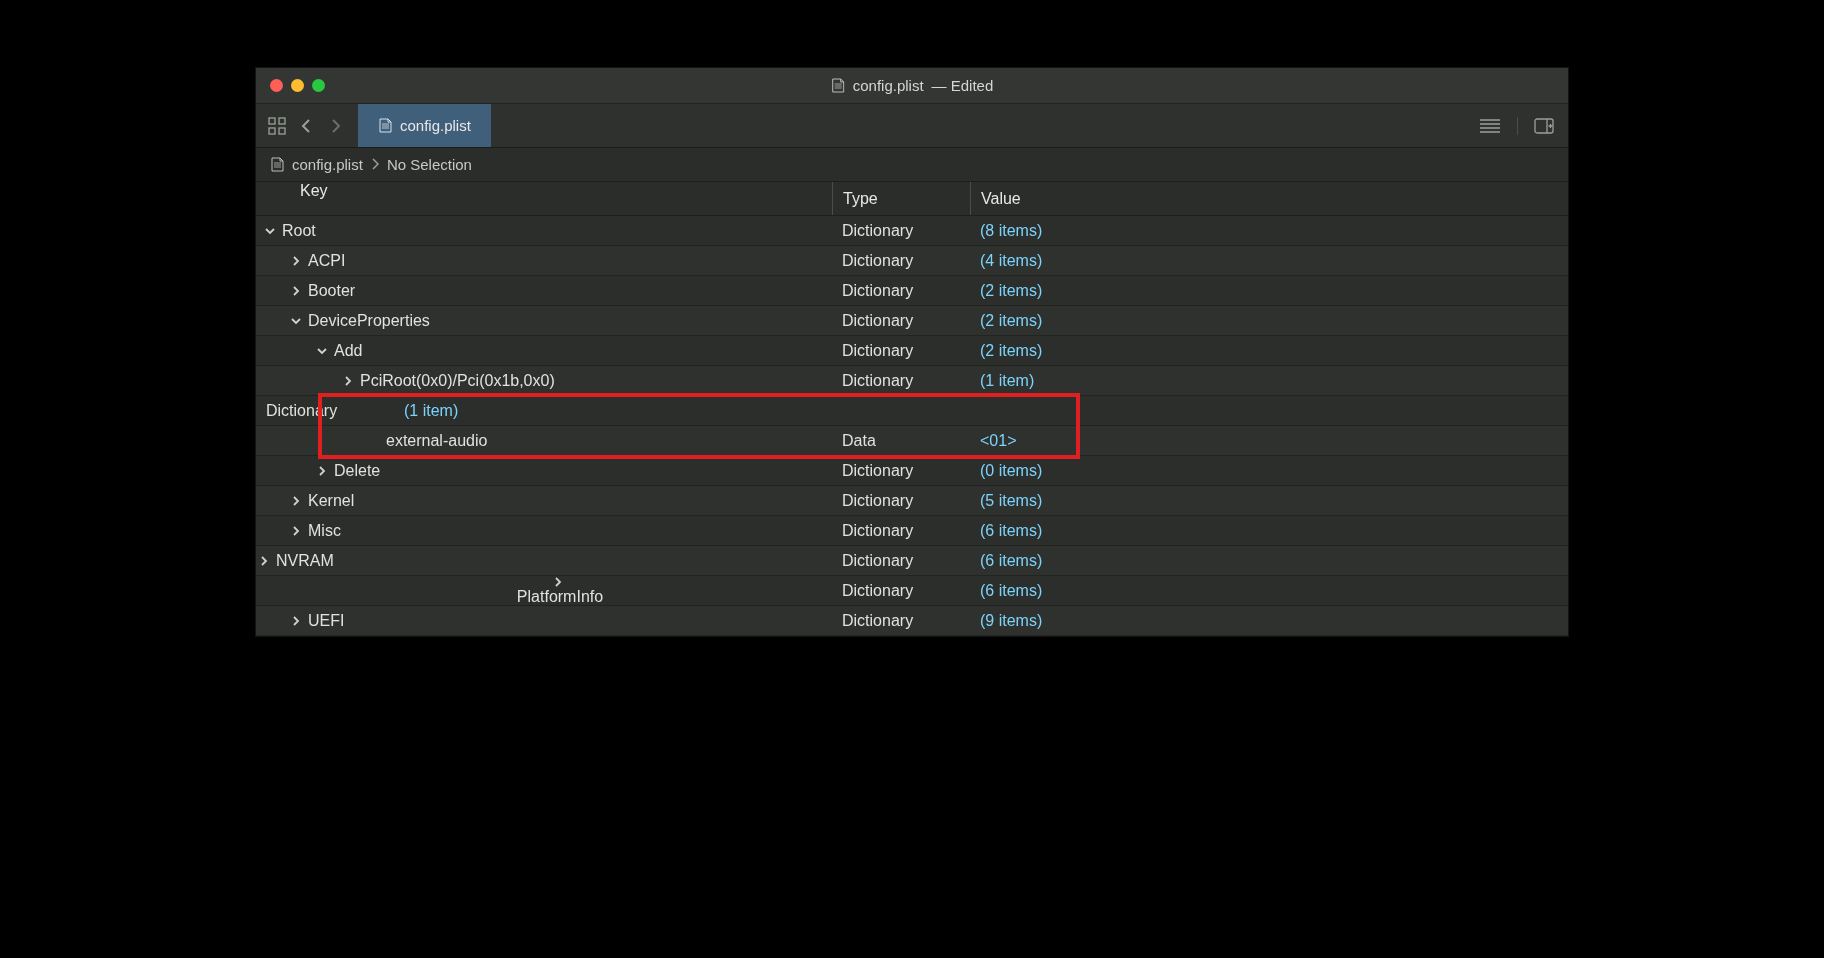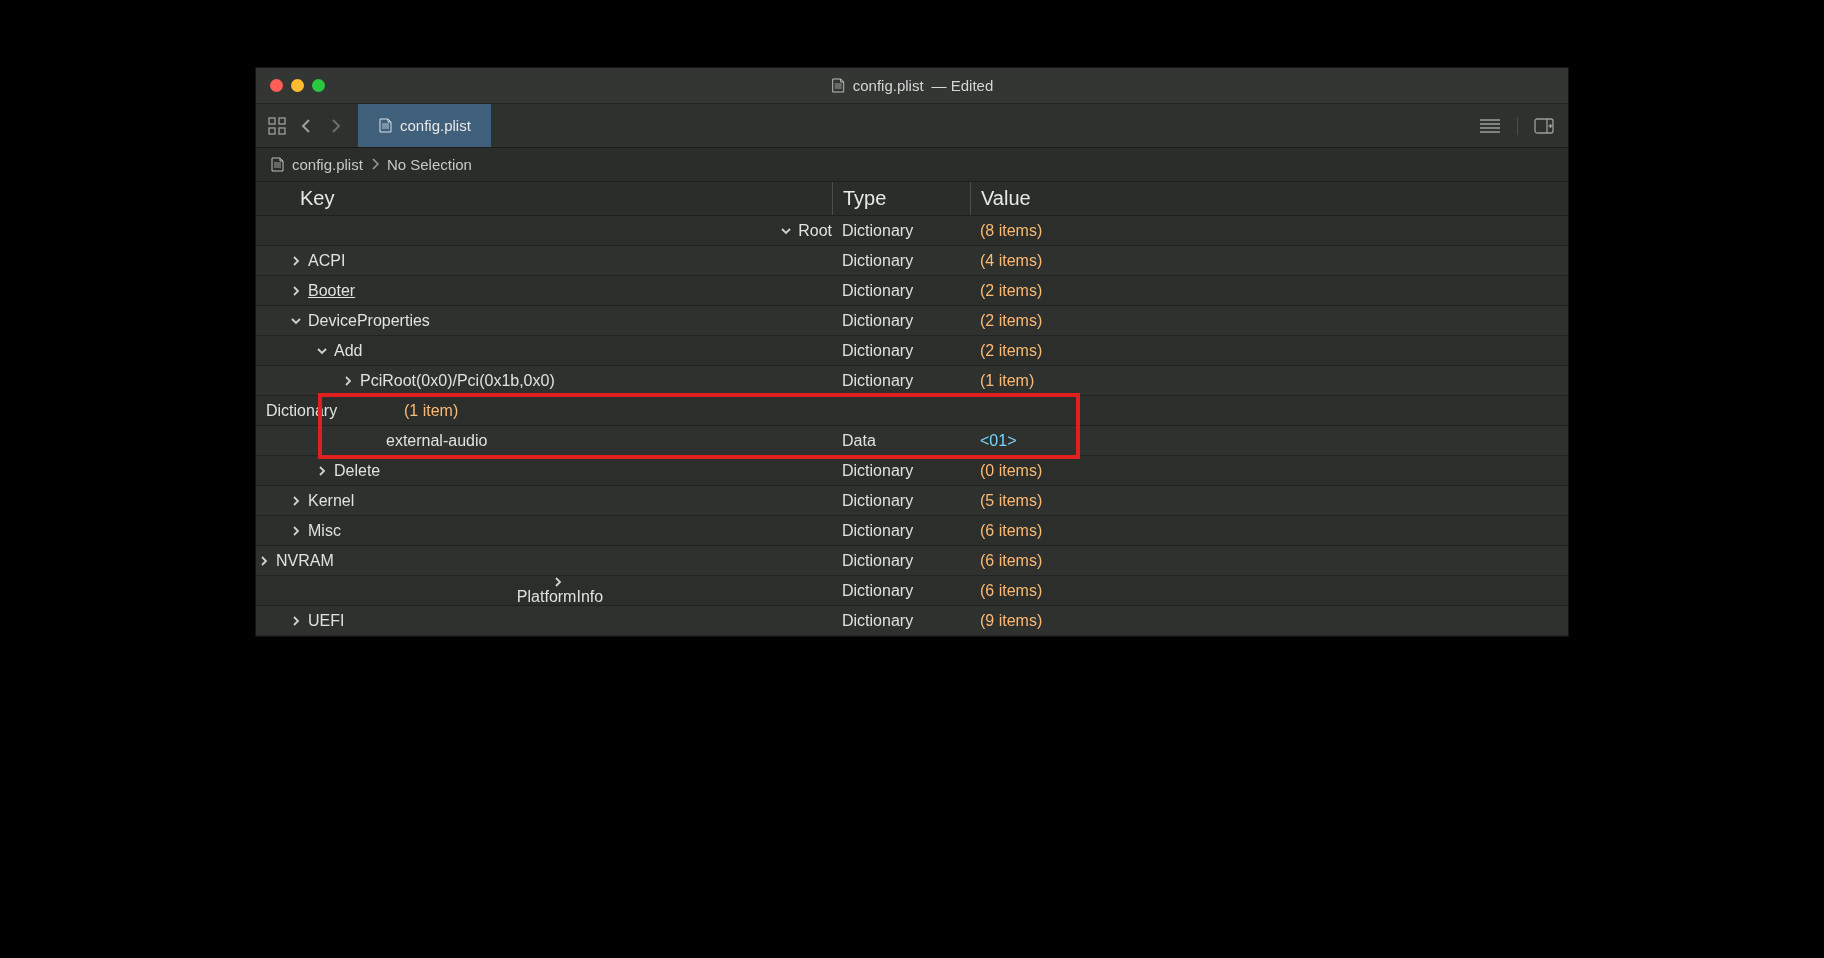--- a/index.html
+++ b/index.html
@@ -89,43 +89,43 @@
     display: flex; align-items: center; gap: 8px;
     padding: 0 14px;
     color: #c6c9c6;
     font-size: 15px;
     border-bottom: 1px solid #1f1f1f;
   }
   .breadcrumb .chev { color: #8a8f8a; }
 
   .headers {
     height: 34px;
-    display: flex; align-items: center;
+    display: flex; align-items: flex-start;
     color: #e8e8e8;
-    font-size: 20px;
+    font-size: 16px;
     border-bottom: 1px solid #1f1f1f;
     background: #2a2d2a;
   }
   .col-key { width: 576px; padding-left: 44px; }
   .col-type { width: 138px; border-left: 1px solid #4a4d4a; padding-left: 10px; height: 100%; display:flex; align-items:center;}
   .col-value { flex: 1; border-left: 1px solid #4a4d4a; padding-left: 10px; height:100%; display:flex; align-items:center;}
 
   .rows { position: relative; }
   .row {
     height: 30px;
     display: flex; align-items: center;
     color: #e0e2e0;
     font-size: 16px;
     background: #2b2e2b;
     border-bottom: 1px solid rgba(0,0,0,0.25);
   }
   .row:nth-child(even) { background: #2e312e; }
   .row .key { width: 576px; display:flex; align-items:center; }
   .row .type { width: 138px; padding-left: 10px; }
-  .row .value { flex:1; padding-left: 10px; color: #fdba74; }
+  .row .value { flex:1; padding-left: 10px; color: #7dd3fc; }
   .row .value.normal { color: #7dd3fc; }
   .disclosure {
     width: 16px; display:flex; align-items:center; justify-content:center;
     margin-right: 4px;
     color: #cfd2cf;
   }
   .highlight-box {
     position: absolute;
     border: 4px solid #e02020;
     pointer-events: none;
@@ -222,21 +222,21 @@
   </div>
 
   <div class="headers">
     <div class="col-key">Key</div>
     <div class="col-type">Type</div>
     <div class="col-value">Value</div>
   </div>
 
   <div class="rows" id="rows">
       <div class="row">
-        <div class="key" style="padding-left: 6px; justify-content: flex-end;">
+        <div class="key" style="padding-left: 6px;">
           <span class="disclosure">
             <svg width="12" height="12" viewBox="0 0 12 12">
               <path d="M2 4l4 4 4-4" fill="none" stroke="#cfd2cf" stroke-width="1.8"></path>
             </svg>
           </span>
           <span>Root</span>
         </div>
         <div class="type">Dictionary</div>
         <div class="value">(8 items)</div>
       </div>
@@ -246,21 +246,21 @@
             <svg width="12" height="12" viewBox="0 0 12 12">
               <path d="M4 2l4 4-4 4" fill="none" stroke="#cfd2cf" stroke-width="1.8"></path>
             </svg>
           </span>
           <span>ACPI</span>
         </div>
         <div class="type">Dictionary</div>
         <div class="value">(4 items)</div>
       </div>
       <div class="row">
-        <div class="key" style="padding-left: 32px; text-decoration: underline;">
+        <div class="key" style="padding-left: 32px;">
           <span class="disclosure">
             <svg width="12" height="12" viewBox="0 0 12 12">
               <path d="M4 2l4 4-4 4" fill="none" stroke="#cfd2cf" stroke-width="1.8"></path>
             </svg>
           </span>
           <span>Booter</span>
         </div>
         <div class="type">Dictionary</div>
         <div class="value">(2 items)</div>
       </div>

